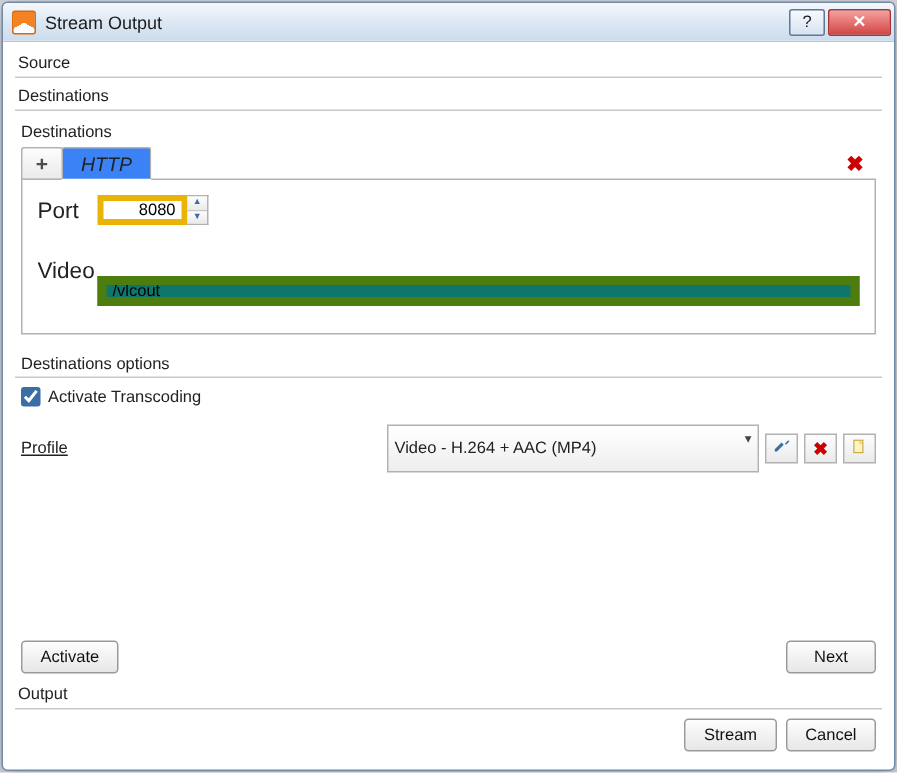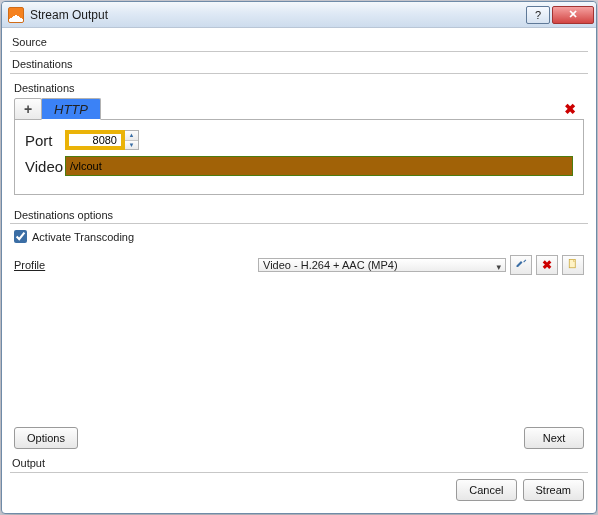--- a/index.html
+++ b/index.html
@@ -147,42 +147,43 @@
   flex: 1;
   display: flex; align-items:center; justify-content:center;
   font-size: 6px; color: #3b6ea5;
   background: linear-gradient(#fdfdfd,#eaeaea);
   border-bottom: 1px solid #c7c7c7;
 }
 .spinbox .arrows div:last-child { border-bottom: none; }
 .textfield {
   flex: 1;
   height: 20px;
-  border: 1px solid #4d7c0f;
+  border: 6px solid #4d7c0f;
   font-size: 11px;
   padding: 0 4px;
-  background: #a16207;
+  background: #0f766e;
+  margin-top: 28px;
 }
 .transcoding {
   margin-top: 10px;
 }
 .checkbox-row {
   display: flex; align-items: center;
   padding: 4px 2px 6px 4px;
 }
 .checkbox-row input { margin-right: 5px; accent-color: #3b6ea5; }
 .profile-row {
   display: flex; align-items: center;
   padding: 6px 4px 0 4px;
 }
 .profile-row label { width: 54px; font-size: 11px; text-decoration: underline; }
 .profile-spacer { flex: 0 0 190px; }
 .profile-select {
   flex: 1;
-  height: 14px;
+  height: 32px;
   border: 1px solid #b2b2b2;
   background: linear-gradient(#fff,#eee);
   font-size: 11px;
   padding: 0 18px 0 4px;
   position: relative;
   display: flex; align-items: center;
 }
 .profile-select::after {
   content: "▾";
   position: absolute; right: 4px; top: 3px;
@@ -307,34 +308,34 @@
               </svg>
           </span>
         </div>
       </div>
     </div>
 
     <div class="flex-spacer"></div>
 
     <div class="btn-row">
       <div class="btn">
-        <span>Options</span>
+        <span>Activate</span>
       </div>
       <div style="flex:1"></div>
       <div class="btn">
         <span>Next</span>
       </div>
     </div>
 
     <div class="section-header">Output</div>
     <hr class="section-rule">
 
     <div class="footer">
       <div class="btn">
+        <span>Stream</span>
+      </div>
+      <div class="btn">
         <span>Cancel</span>
-      </div>
-      <div class="btn">
-        <span>Stream</span>
       </div>
     </div>
 
   </div>
 </div>
 
 </body></html>

